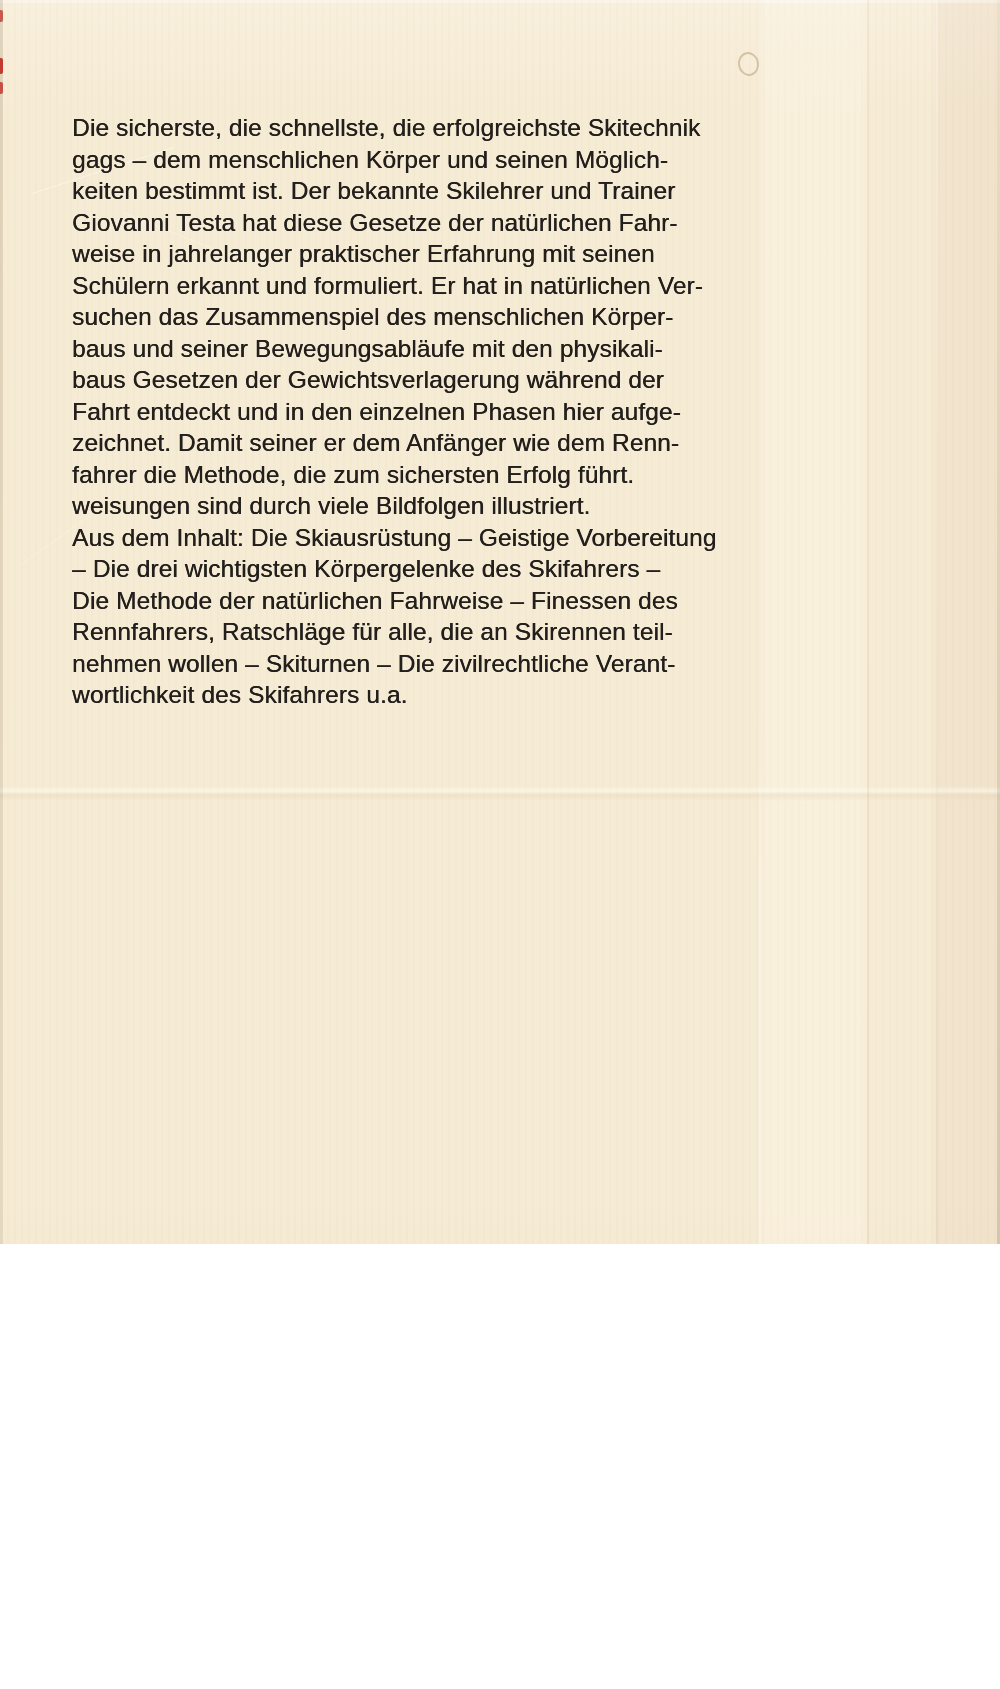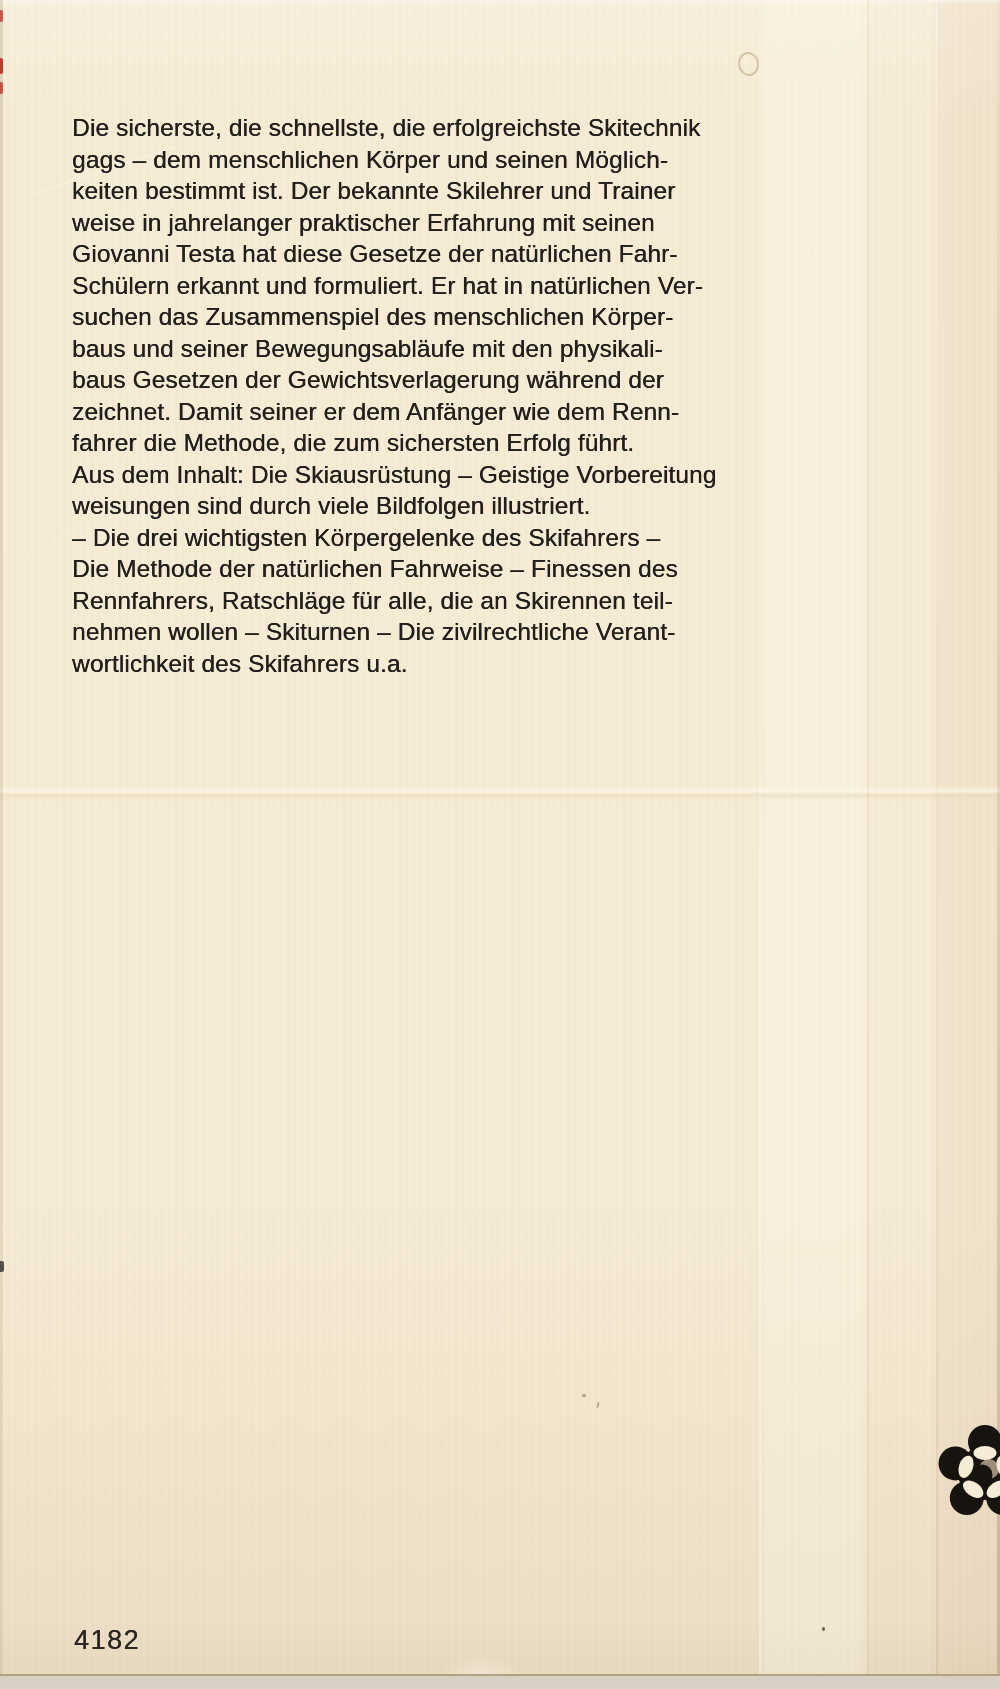--- a/index.html
+++ b/index.html
@@ -1,19 +1,19 @@
 <!DOCTYPE html>
 <html><head>
 <meta charset="utf-8">
 <style>
   html,body { margin:0; padding:0; }
   body { width:1000px; height:1689px; font-family:"Liberation Sans", sans-serif; }
 
   .page {
-    position:relative; width:1000px; height:1689px; overflow:hidden;
+    position:relative; width:1000px; height:1244px; overflow:hidden;
     background:
       
       linear-gradient(180deg, rgba(255,252,242,0) 786px, rgba(255,252,242,0.55) 791px, rgba(226,210,178,0.35) 795px, rgba(255,252,242,0) 801px),
       
       linear-gradient(90deg, rgba(255,250,238,0) 758px, rgba(255,250,238,0.30) 766px, rgba(255,250,238,0.30) 860px, rgba(255,250,238,0) 872px),
       
       linear-gradient(90deg, rgba(0,0,0,0) 930px, rgba(189,140,110,0.07) 940px, rgba(189,140,110,0.09) 1000px),
       
       linear-gradient(180deg, rgba(255,255,255,0.20) 0px, rgba(255,255,255,0) 120px, rgba(0,0,0,0) 1200px, rgba(151,120,72,0.10) 1620px, rgba(151,120,72,0.16) 1674px),
       
@@ -101,30 +101,31 @@
   <div class="black-edge-mark"></div>
   <div class="ring-stain"></div>
   <div class="ink-speck speck-1"></div>
   <div class="ink-speck speck-2"></div>
   <div class="ink-speck speck-3"></div>
 
   <div class="blurb">
     <div>Die sicherste, die schnellste, die erfolgreichste Skitechnik</div>
     <div>gags – dem menschlichen Körper und seinen Möglich-</div>
     <div>keiten bestimmt ist. Der bekannte Skilehrer und Trainer</div>
+    <div>Giovanni Testa hat diese Gesetze der natürlichen Fahr-</div>
     <div>weise in jahrelanger praktischer Erfahrung mit seinen</div>
-    <div>Giovanni Testa hat diese Gesetze der natürlichen Fahr-</div>
     <div>Schülern erkannt und formuliert. Er hat in natürlichen Ver-</div>
     <div>suchen das Zusammenspiel des menschlichen Körper-</div>
     <div>baus und seiner Bewegungsabläufe mit den physikali-</div>
     <div>baus Gesetzen der Gewichtsverlagerung während der</div>
+    <div>Fahrt entdeckt und in den einzelnen Phasen hier aufge-</div>
     <div>zeichnet. Damit seiner er dem Anfänger wie dem Renn-</div>
     <div>fahrer die Methode, die zum sichersten Erfolg führt.</div>
+    <div>weisungen sind durch viele Bildfolgen illustriert.</div>
     <div>Aus dem Inhalt: Die Skiausrüstung – Geistige Vorbereitung</div>
-    <div>weisungen sind durch viele Bildfolgen illustriert.</div>
     <div>– Die drei wichtigsten Körpergelenke des Skifahrers –</div>
     <div>Die Methode der natürlichen Fahrweise – Finessen des</div>
     <div>Rennfahrers, Ratschläge für alle, die an Skirennen teil-</div>
     <div>nehmen wollen – Skiturnen – Die zivilrechtliche Verant-</div>
     <div>wortlichkeit des Skifahrers u.a.</div>
   </div>
 
   <div class="catalog-number">4182</div>
 
   <div class="ornament-clip">

